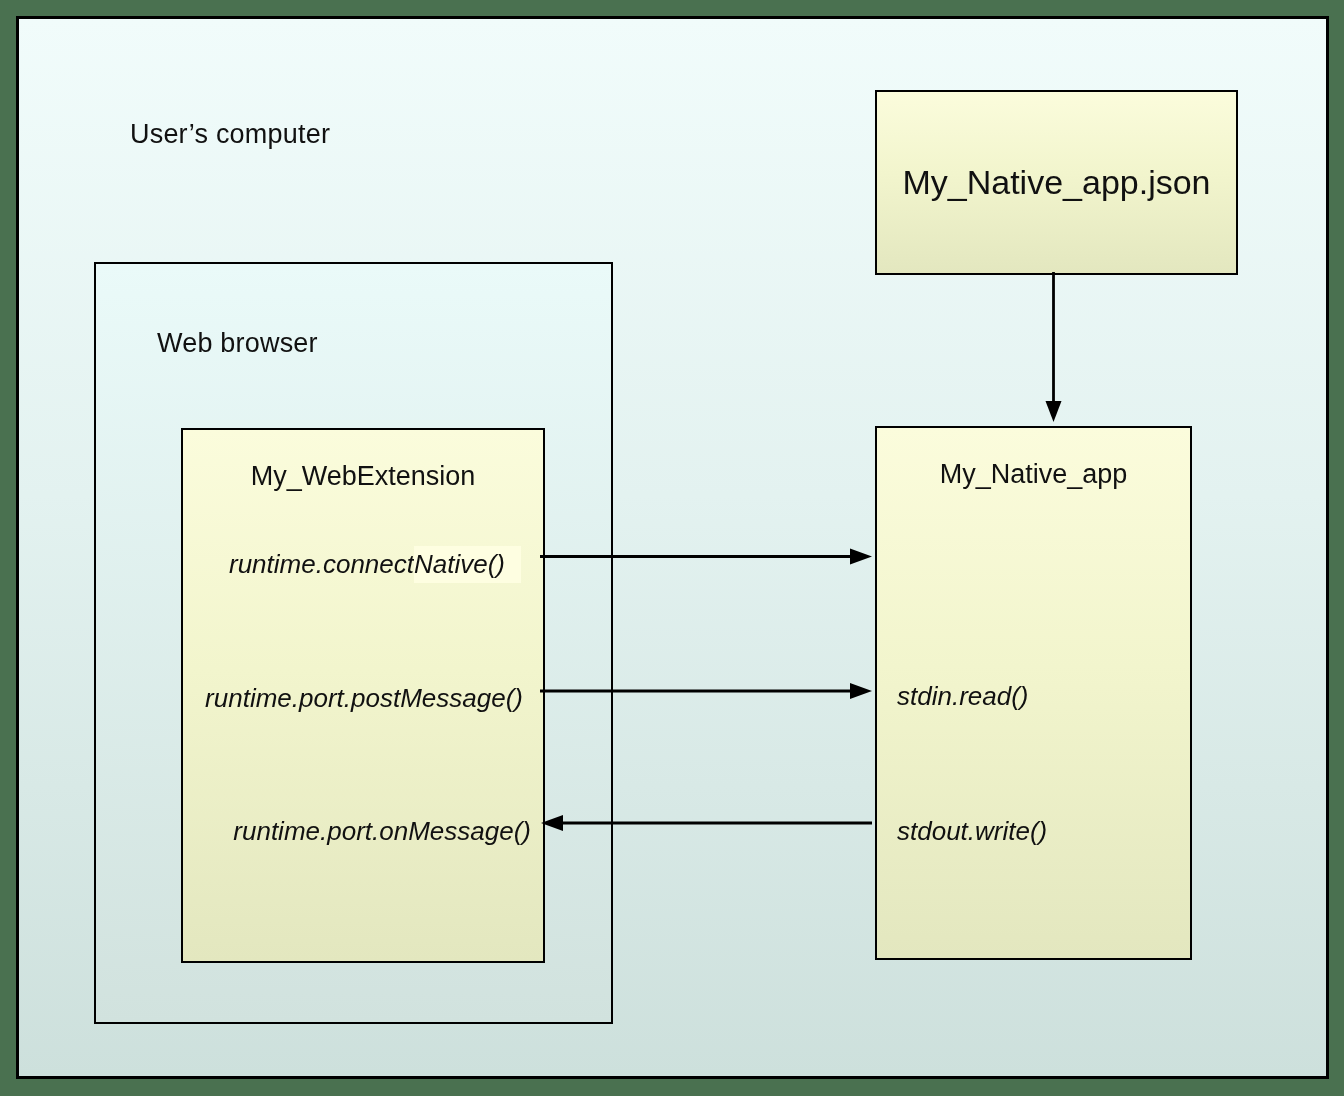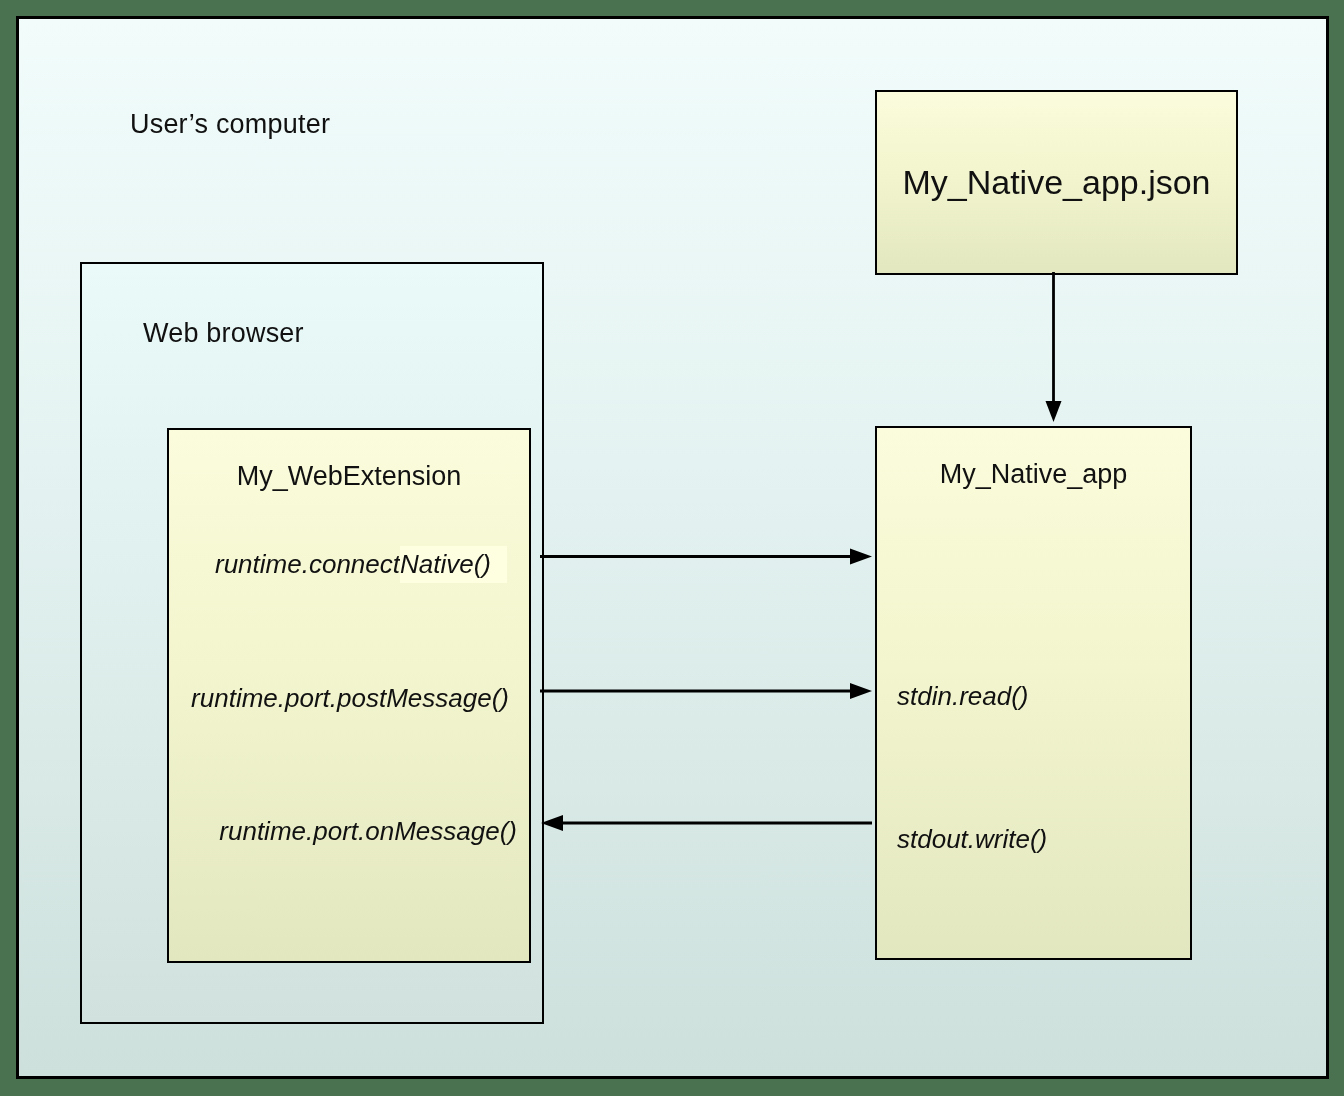--- a/index.html
+++ b/index.html
@@ -17,20 +17,21 @@
     left:16px;top:16px;width:1313px;height:1063px;
     box-sizing:border-box;
     border:3px solid #000;
     background:linear-gradient(180deg,#f1fcfb 0%,#e3f2f0 45%,#cde0dc 100%);
   }
   .free-label{
     position:absolute;
     font-size:27px;
     letter-spacing:0.2px;
     white-space:nowrap;
+    margin-top:10px;
   }
   
   .container-box{
     position:absolute;
     box-sizing:border-box;
     border:2.5px solid #000;
   }
   .browser-box{
     background:linear-gradient(180deg,#eafaf9 0%,#d1e2de 100%);
   }
@@ -78,21 +79,21 @@
 </style>
 </head>
 <body>
 
 <div id="stage">
 
   <div class="canvas">
 
     <div class="free-label" style="left:111px;top:90px;">User’s computer</div>
 
-    <div class="container-box browser-box" style="left:61px;top:243px;width:464px;height:762px;">
+    <div class="container-box browser-box" style="left:75px;top:243px;width:519px;height:762px;">
       <div class="free-label" style="left:61px;top:54px;">Web browser</div>
 
       <div class="container-box yellow-box" style="left:85px;top:164px;width:364px;height:535px;">
         <div class="box-title">My_WebExtension</div>
 
         <div class="method-label" style="right:22px;top:121px;"><span>runtime.connect</span><span class="hl">Native()</span></div>
 
         <div class="method-label" style="right:20px;top:255px;">runtime.port.postMessage()</div>
 
         <div class="method-label" style="right:12px;top:388px;">runtime.port.onMessage()</div>
@@ -101,21 +102,21 @@
 
     <div class="container-box yellow-box manifest-box" style="left:856px;top:71px;width:363px;height:185px;">
       <div class="manifest-title">My_Native_app.json</div>
     </div>
 
     <div class="container-box yellow-box" style="left:856px;top:407px;width:317px;height:534px;">
       <div class="box-title">My_Native_app</div>
 
       <div class="method-label" style="left:20px;top:255px;">stdin.read()</div>
 
-      <div class="method-label" style="left:20px;top:390px;margin-top:8px;">stdout.write()</div>
+      <div class="method-label" style="left:20px;top:390px;">stdout.write()</div>
     </div>
 
   </div>
 
   <svg id="arrow-layer" viewBox="0 0 1344 1096">
 
     <g>
       <line x1="1053.5" y1="272" x2="1053.5" y2="404" stroke="#000" stroke-width="2.8"></line>
       <polygon points="1053.5,422 1045.5,401 1061.5,401"></polygon>
     </g>

